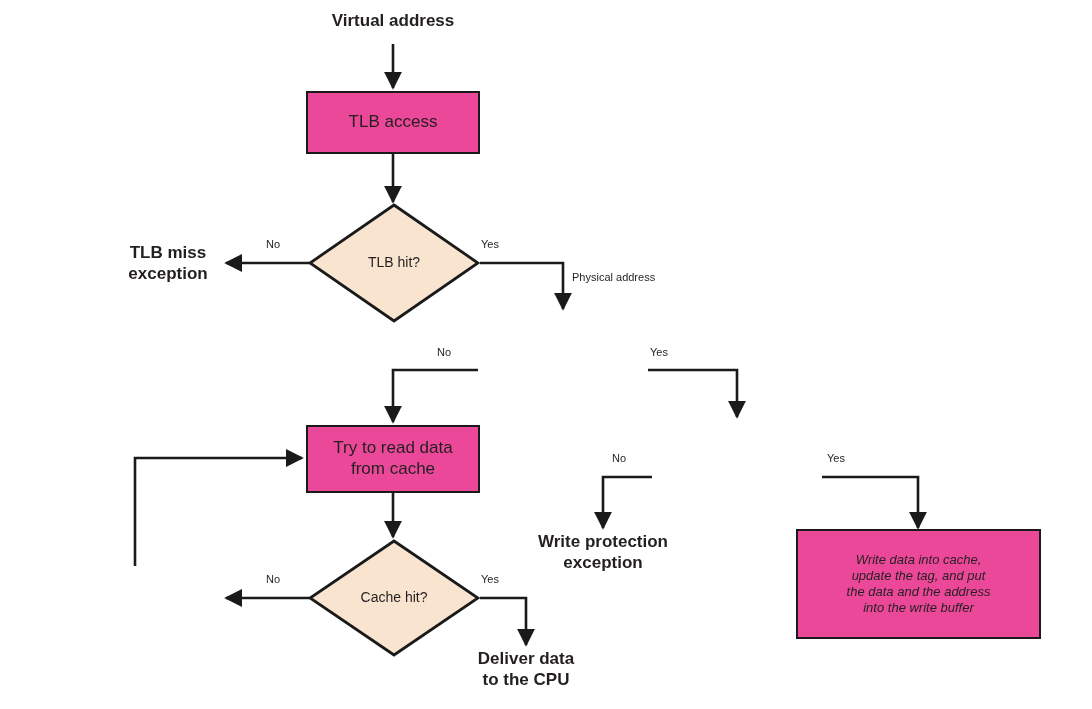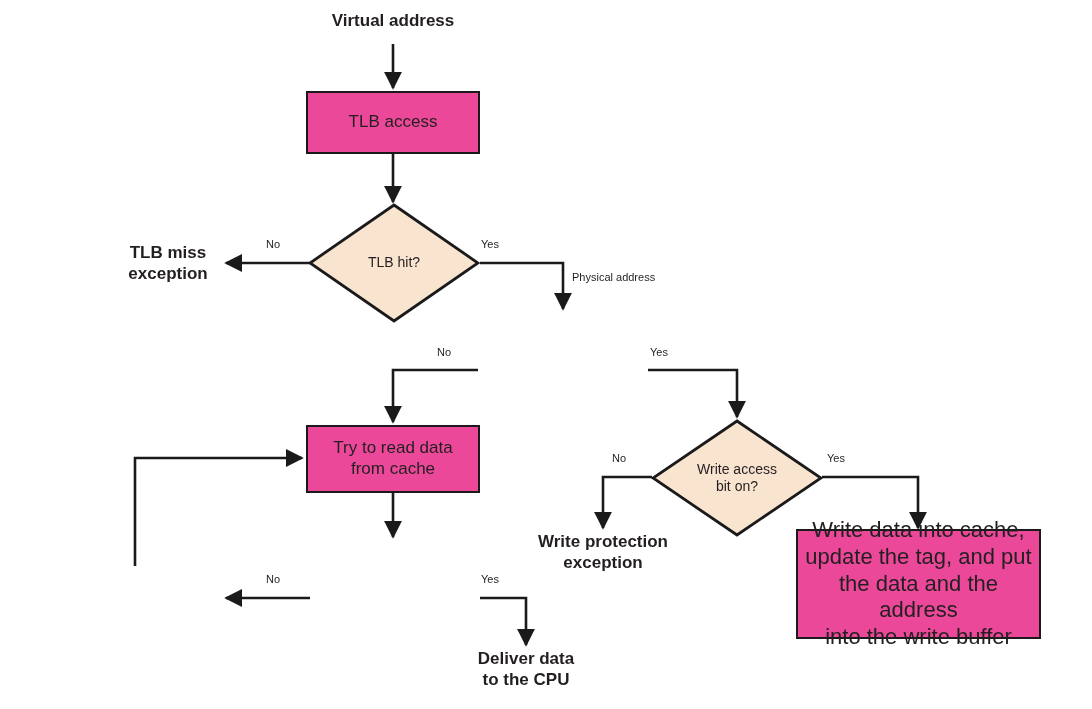--- a/index.html
+++ b/index.html
@@ -33,21 +33,21 @@
     align-items: center;
     justify-content: center;
     text-align: center;
     line-height: 1.22;
   }
   .proc {
     background: #ec4899;
     border: 2.5px solid #1a1a1a;
     font-size: 17px;
   }
-  .proc.big { font-size: 22px; }
+  .proc.big { font-size: 13px; font-style: italic; }
   .dia-wrap {
     position: absolute;
   }
   .dia-wrap svg {
     position: absolute;
     left: 0;
     top: 0;
   }
   .dia-label {
     position: absolute;
@@ -132,34 +132,34 @@
   <div class="edge-label" style="left:266px; top:238px;">No</div>
   <div class="edge-label" style="left:481px; top:238px;">Yes</div>
   <div class="edge-label" style="left:572px; top:271px;">Physical  address</div>
 
 
   <div class="edge-label" style="left:437px; top:346px;">No</div>
   <div class="edge-label" style="left:650px; top:346px;">Yes</div>
 
   <div class="node proc" style="left:306px; top:425px; width:174px; height:68px;">Try to read data<br>from cache</div>
 
-  <div class="dia-wrap" style="left:651px; top:419px; width:172px; height:118px;">
-    <svg width="172" height="118" viewBox="0 0 172 118" xmlns="http://www.w3.org/2000/svg">
-      <polygon points="86,2 170,59 86,116 2,59" fill="#f9e4d0" stroke="#1a1a1a" stroke-width="2.8"></polygon>
-    </svg>
-    <div class="dia-label">Write access<br>bit on?</div>
-  </div>
 
   <div class="edge-label" style="left:612px; top:452px;">No</div>
   <div class="edge-label" style="left:827px; top:452px;">Yes</div>
 
   <div class="free-text" style="left:513px; top:531px; width:180px;">Write protection<br>exception</div>
 
   <div class="node proc big" style="left:796px; top:529px; width:245px; height:110px;">Write data into cache,<br>update the tag, and put<br>the data and the address<br>into the write buffer</div>
 
+  <div class="dia-wrap" style="left:308px; top:539px; width:172px; height:118px;">
+    <svg width="172" height="118" viewBox="0 0 172 118" xmlns="http://www.w3.org/2000/svg">
+      <polygon points="86,2 170,59 86,116 2,59" fill="#f9e4d0" stroke="#1a1a1a" stroke-width="2.8"></polygon>
+    </svg>
+    <div class="dia-label">Cache hit?</div>
+  </div>
 
   <div class="edge-label" style="left:266px; top:573px;">No</div>
   <div class="edge-label" style="left:481px; top:573px;">Yes</div>
 
 
   <div class="free-text" style="left:446px; top:648px; width:160px;">Deliver data<br>to the CPU</div>
 
 </div>
 
 </body></html>

